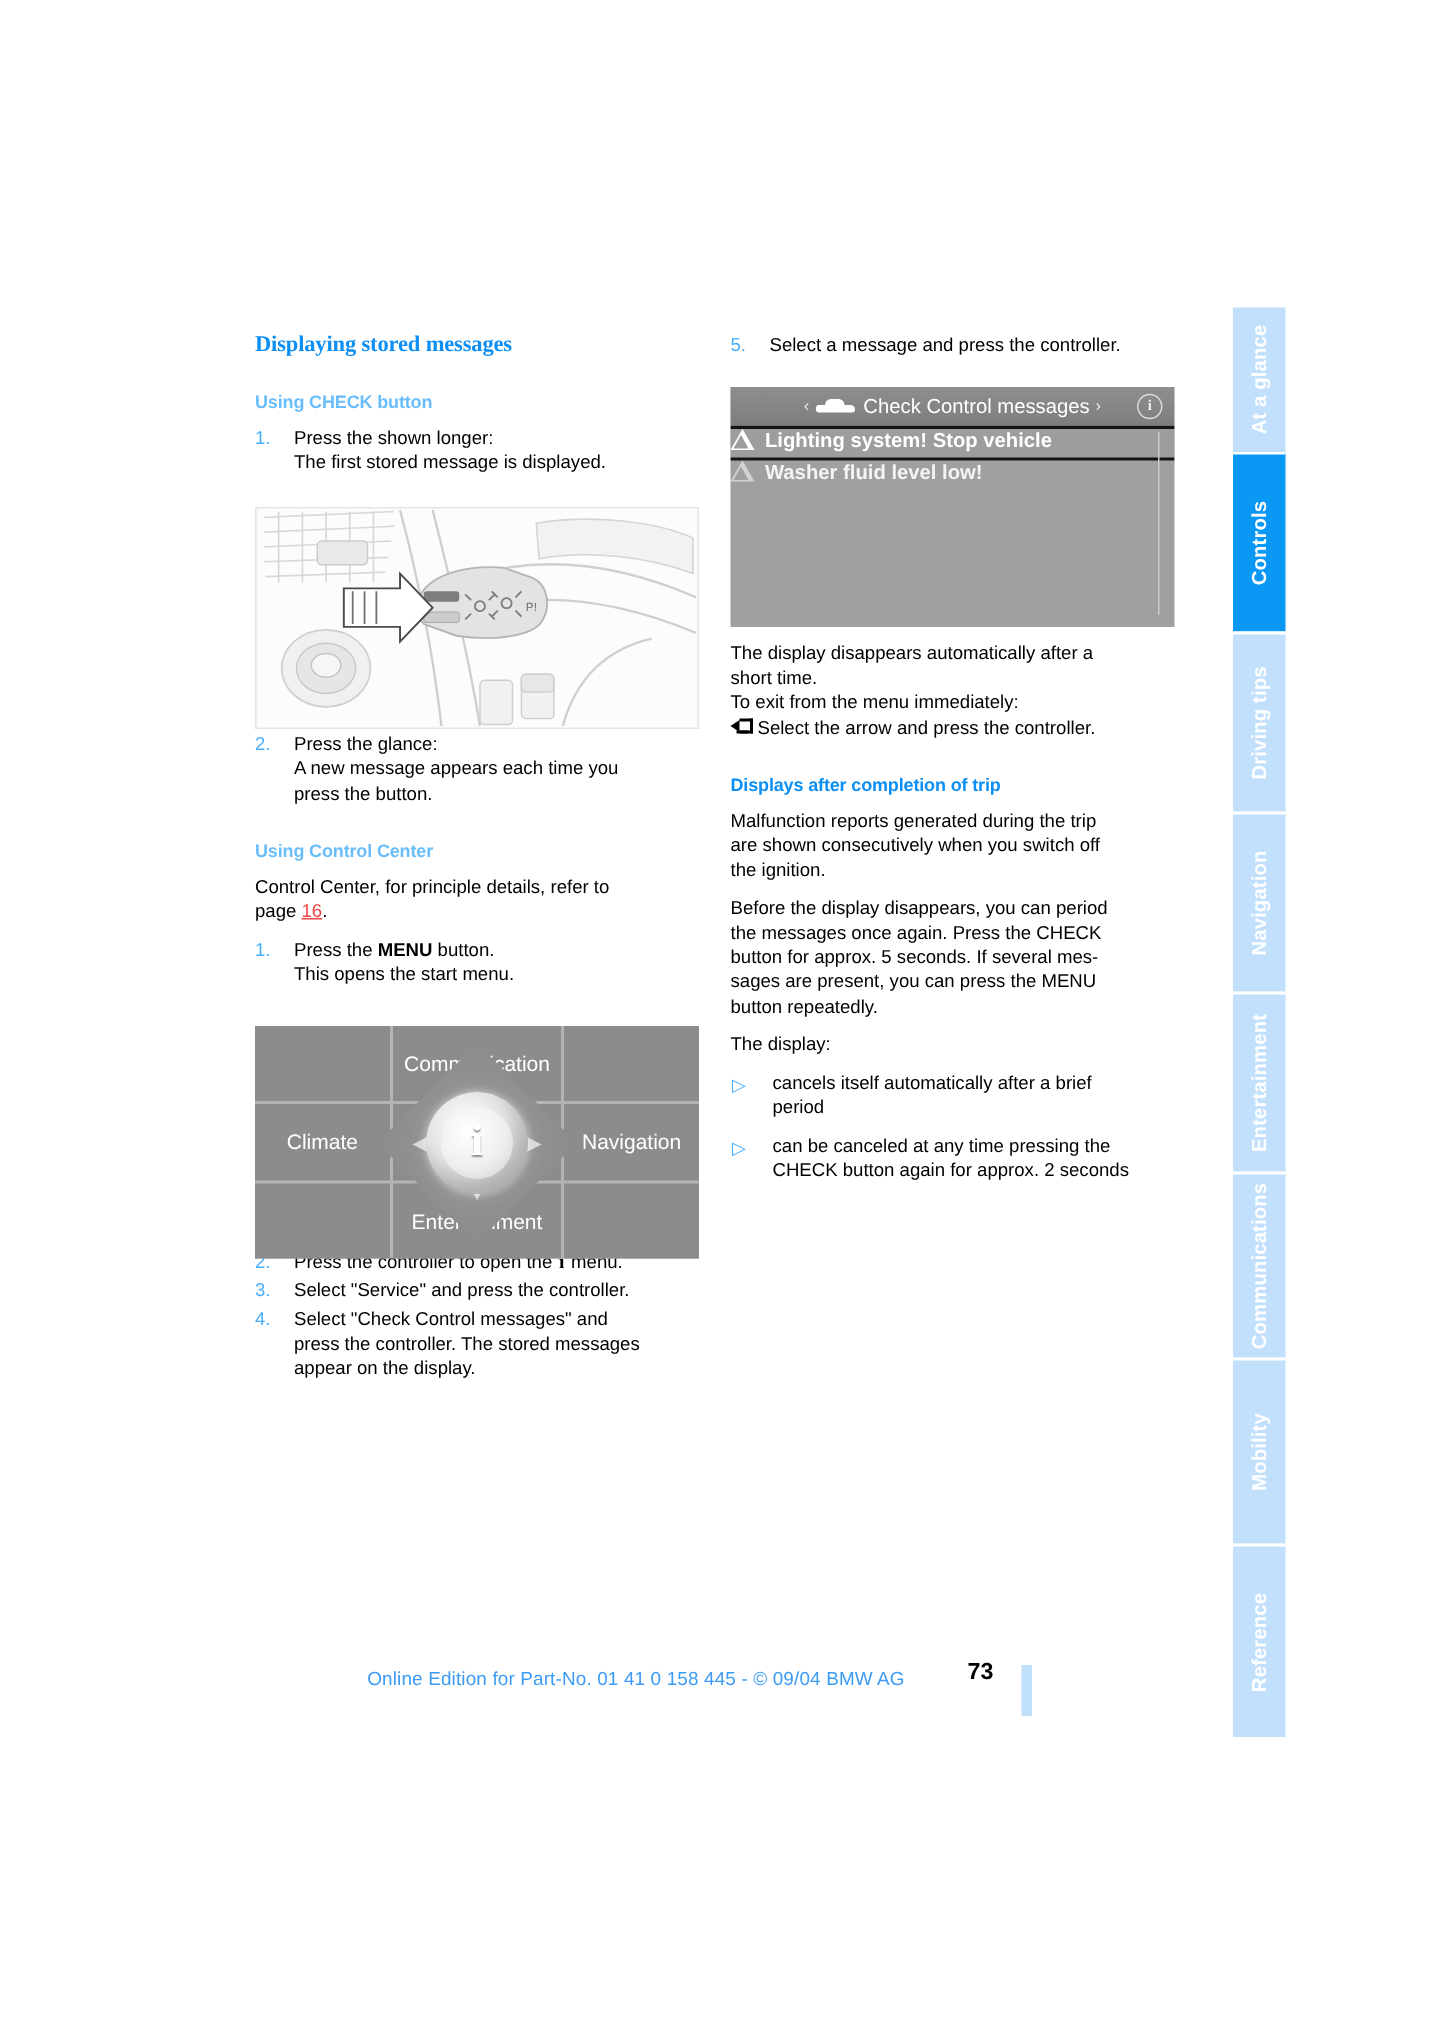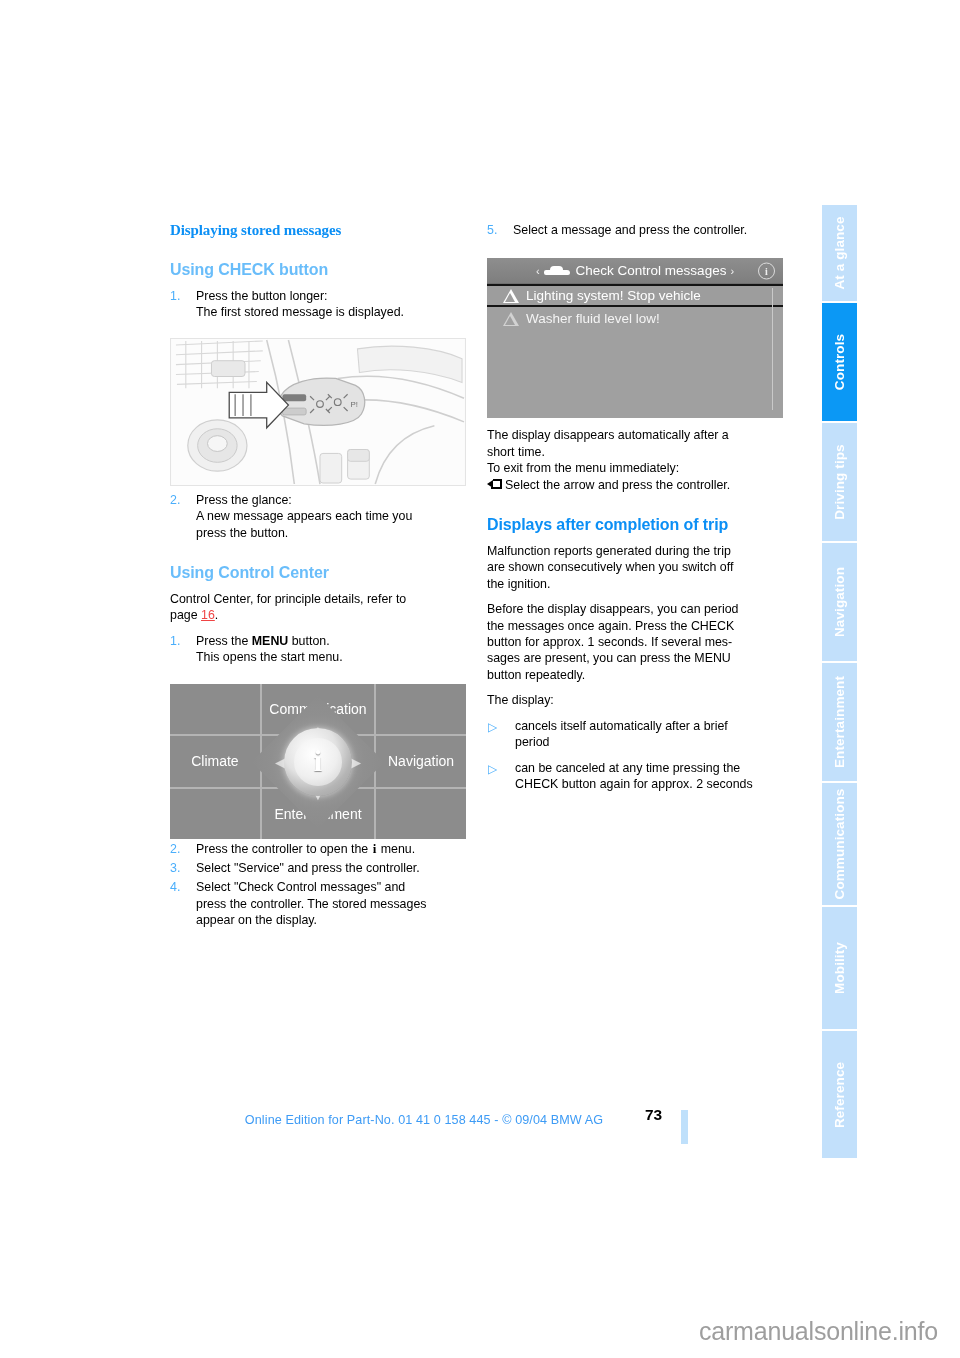--- a/index.html
+++ b/index.html
@@ -59,21 +59,21 @@
   h2.sec {
     color: #0b8ff5;
     font-size: 15px;
     font-weight: bold;
     margin: 0 0 22px 0;
     letter-spacing: -0.1px;
     font-family: Liberation Serif, serif;
   }
   h3.sub {
     color: #69bdfa;
-    font-size: 16px;
+    font-size: 12px;
     font-weight: bold;
     margin: 0 0 9px 0;
     letter-spacing: -0.1px;
   }
   h3.sub.dark { color: #0b8ff5; }
 
   p.body {
     font-size: 12.4px;
     line-height: 16.4px;
     color: #000000;
@@ -256,26 +256,27 @@
   .ccm-head .infobtn {
     position: absolute; right: 8px; top: 50%;
     transform: translateY(-50%);
     width: 17px; height: 17px; border-radius: 50%;
     border: 1.5px solid #dcdcdc;
     color: #f0f0f0; font-size: 10px;
     font-family: "Liberation Serif", serif; font-weight: bold;
     display: flex; align-items: center; justify-content: center;
   }
   .ccm-row {
-    display: flex; align-items: center;
+    display: flex; 
     height: 23px;
-    padding-left: 16px;
+    padding-left: 0;
     color: #f4f4f4;
     font-size: 13.5px;
     position: relative;
+    font-weight: bold;
   }
   .ccm-row.selected {
     background: #9d9d9d;
     border-top: 2px solid #141414;
     border-bottom: 2px solid #141414;
     color: #ffffff;
   }
   .warn-tri {
     width: 16px; height: 14px;
     margin-right: 7px;
@@ -372,21 +373,21 @@
 
   <div class="col" id="col-left">
 
     <h2 class="sec">Displaying stored messages</h2>
 
     <h3 class="sub">Using CHECK button</h3>
 
     <ol class="steps">
       <li>
         <span class="num">1.</span>
-        <span>Press the button longer:</span><br>
+        <span>Press the shown longer:</span><br>
         <span>The first stored message is displayed.</span>
       </li>
     </ol>
 
     <div style="height:168px;"></div>
 
     <ol class="steps">
       <li>
         <span class="num">2.</span>
         <span>Press the glance:</span><br>
@@ -554,21 +555,21 @@
 
     <p class="body">
       <span>Malfunction reports generated during the trip</span><br>
       <span>are shown consecutively when you switch off</span><br>
       <span>the ignition.</span>
     </p>
 
     <p class="body">
       <span>Before the display disappears, you can period</span><br>
       <span>the messages once again. Press the CHECK</span><br>
-      <span>button for approx. 1 seconds. If several mes-</span><br>
+      <span>button for approx. 5 seconds. If several mes-</span><br>
       <span>sages are present, you can press the MENU</span><br>
       <span>button repeatedly.</span>
     </p>
 
     <p class="body">The display:</p>
 
     <ul class="tri">
       <li>
         <span class="tri">▷</span>
         <span>cancels itself automatically after a brief</span><br>
@@ -612,15 +613,14 @@
 
     <div class="ccm-scroll"></div>
 
   </div>
 
   <div id="footer-line">
     <span id="footer-text">Online Edition for Part-No. 01 41 0 158 445 - © 09/04 BMW AG</span>
   </div>
   <div id="page-number">73</div>
   <div id="page-marker"></div>
-  <div id="watermark">carmanualsonline.info</div>
 
 </div>
 
 </body></html>

